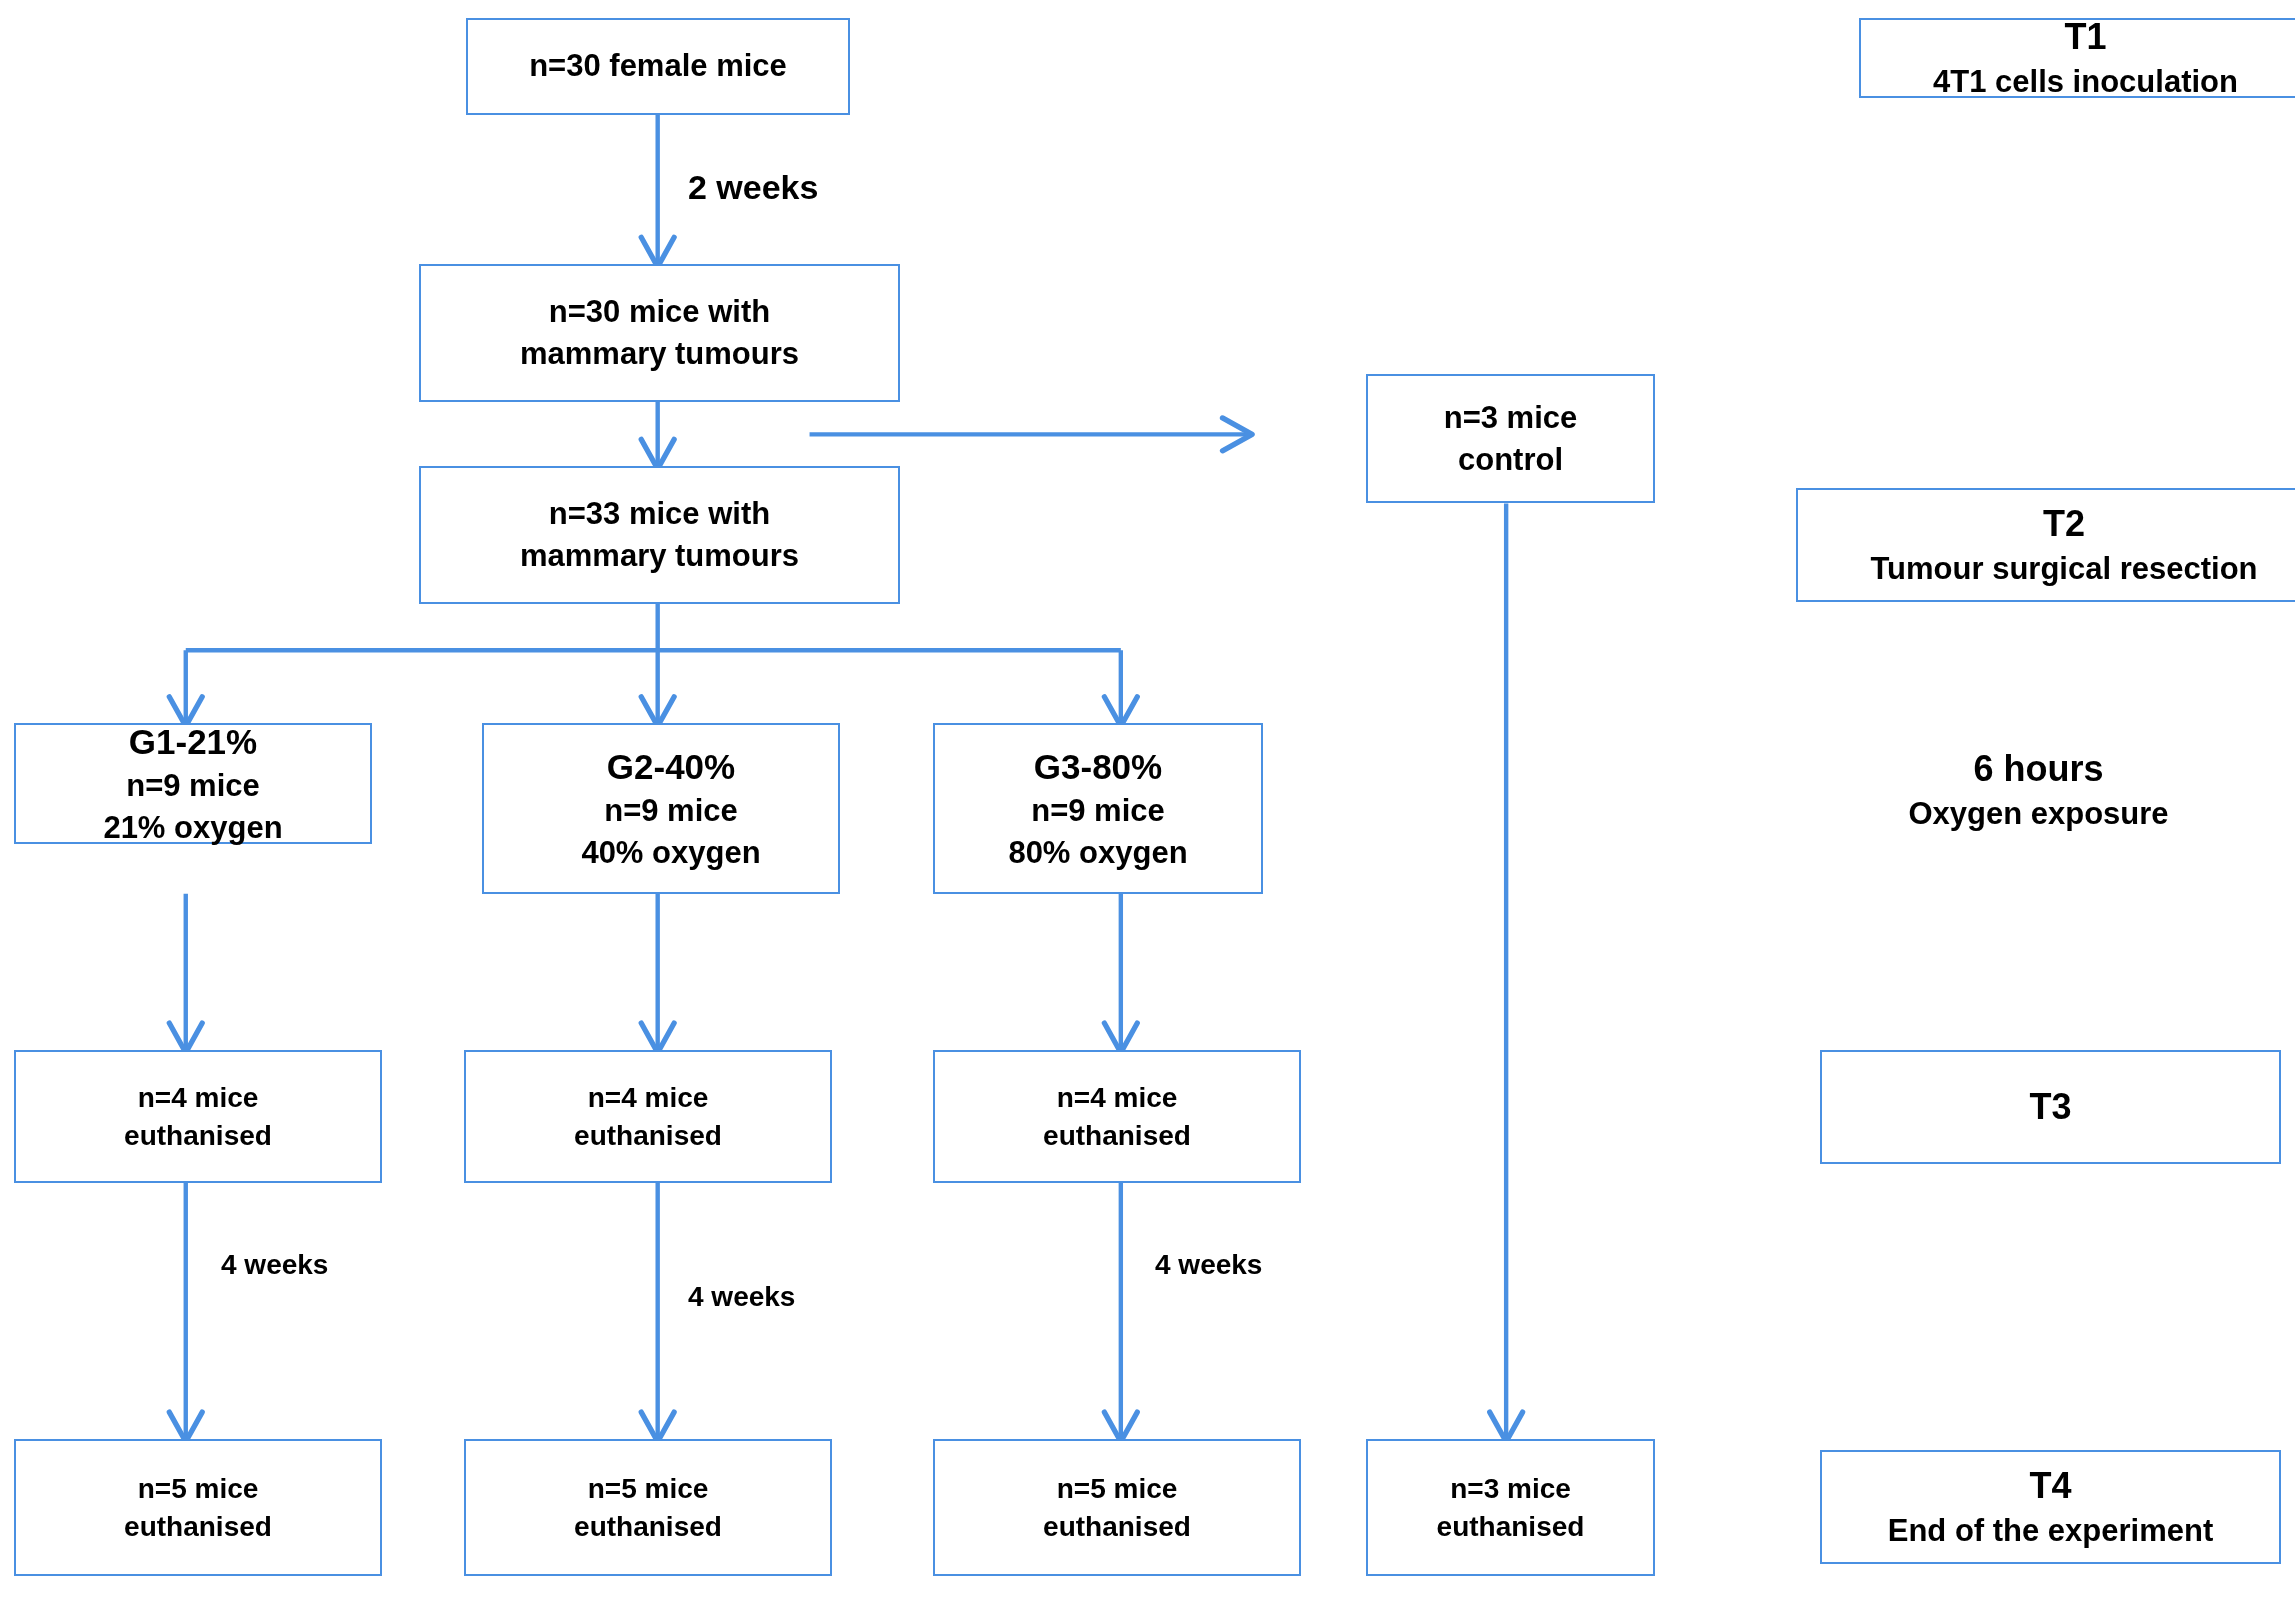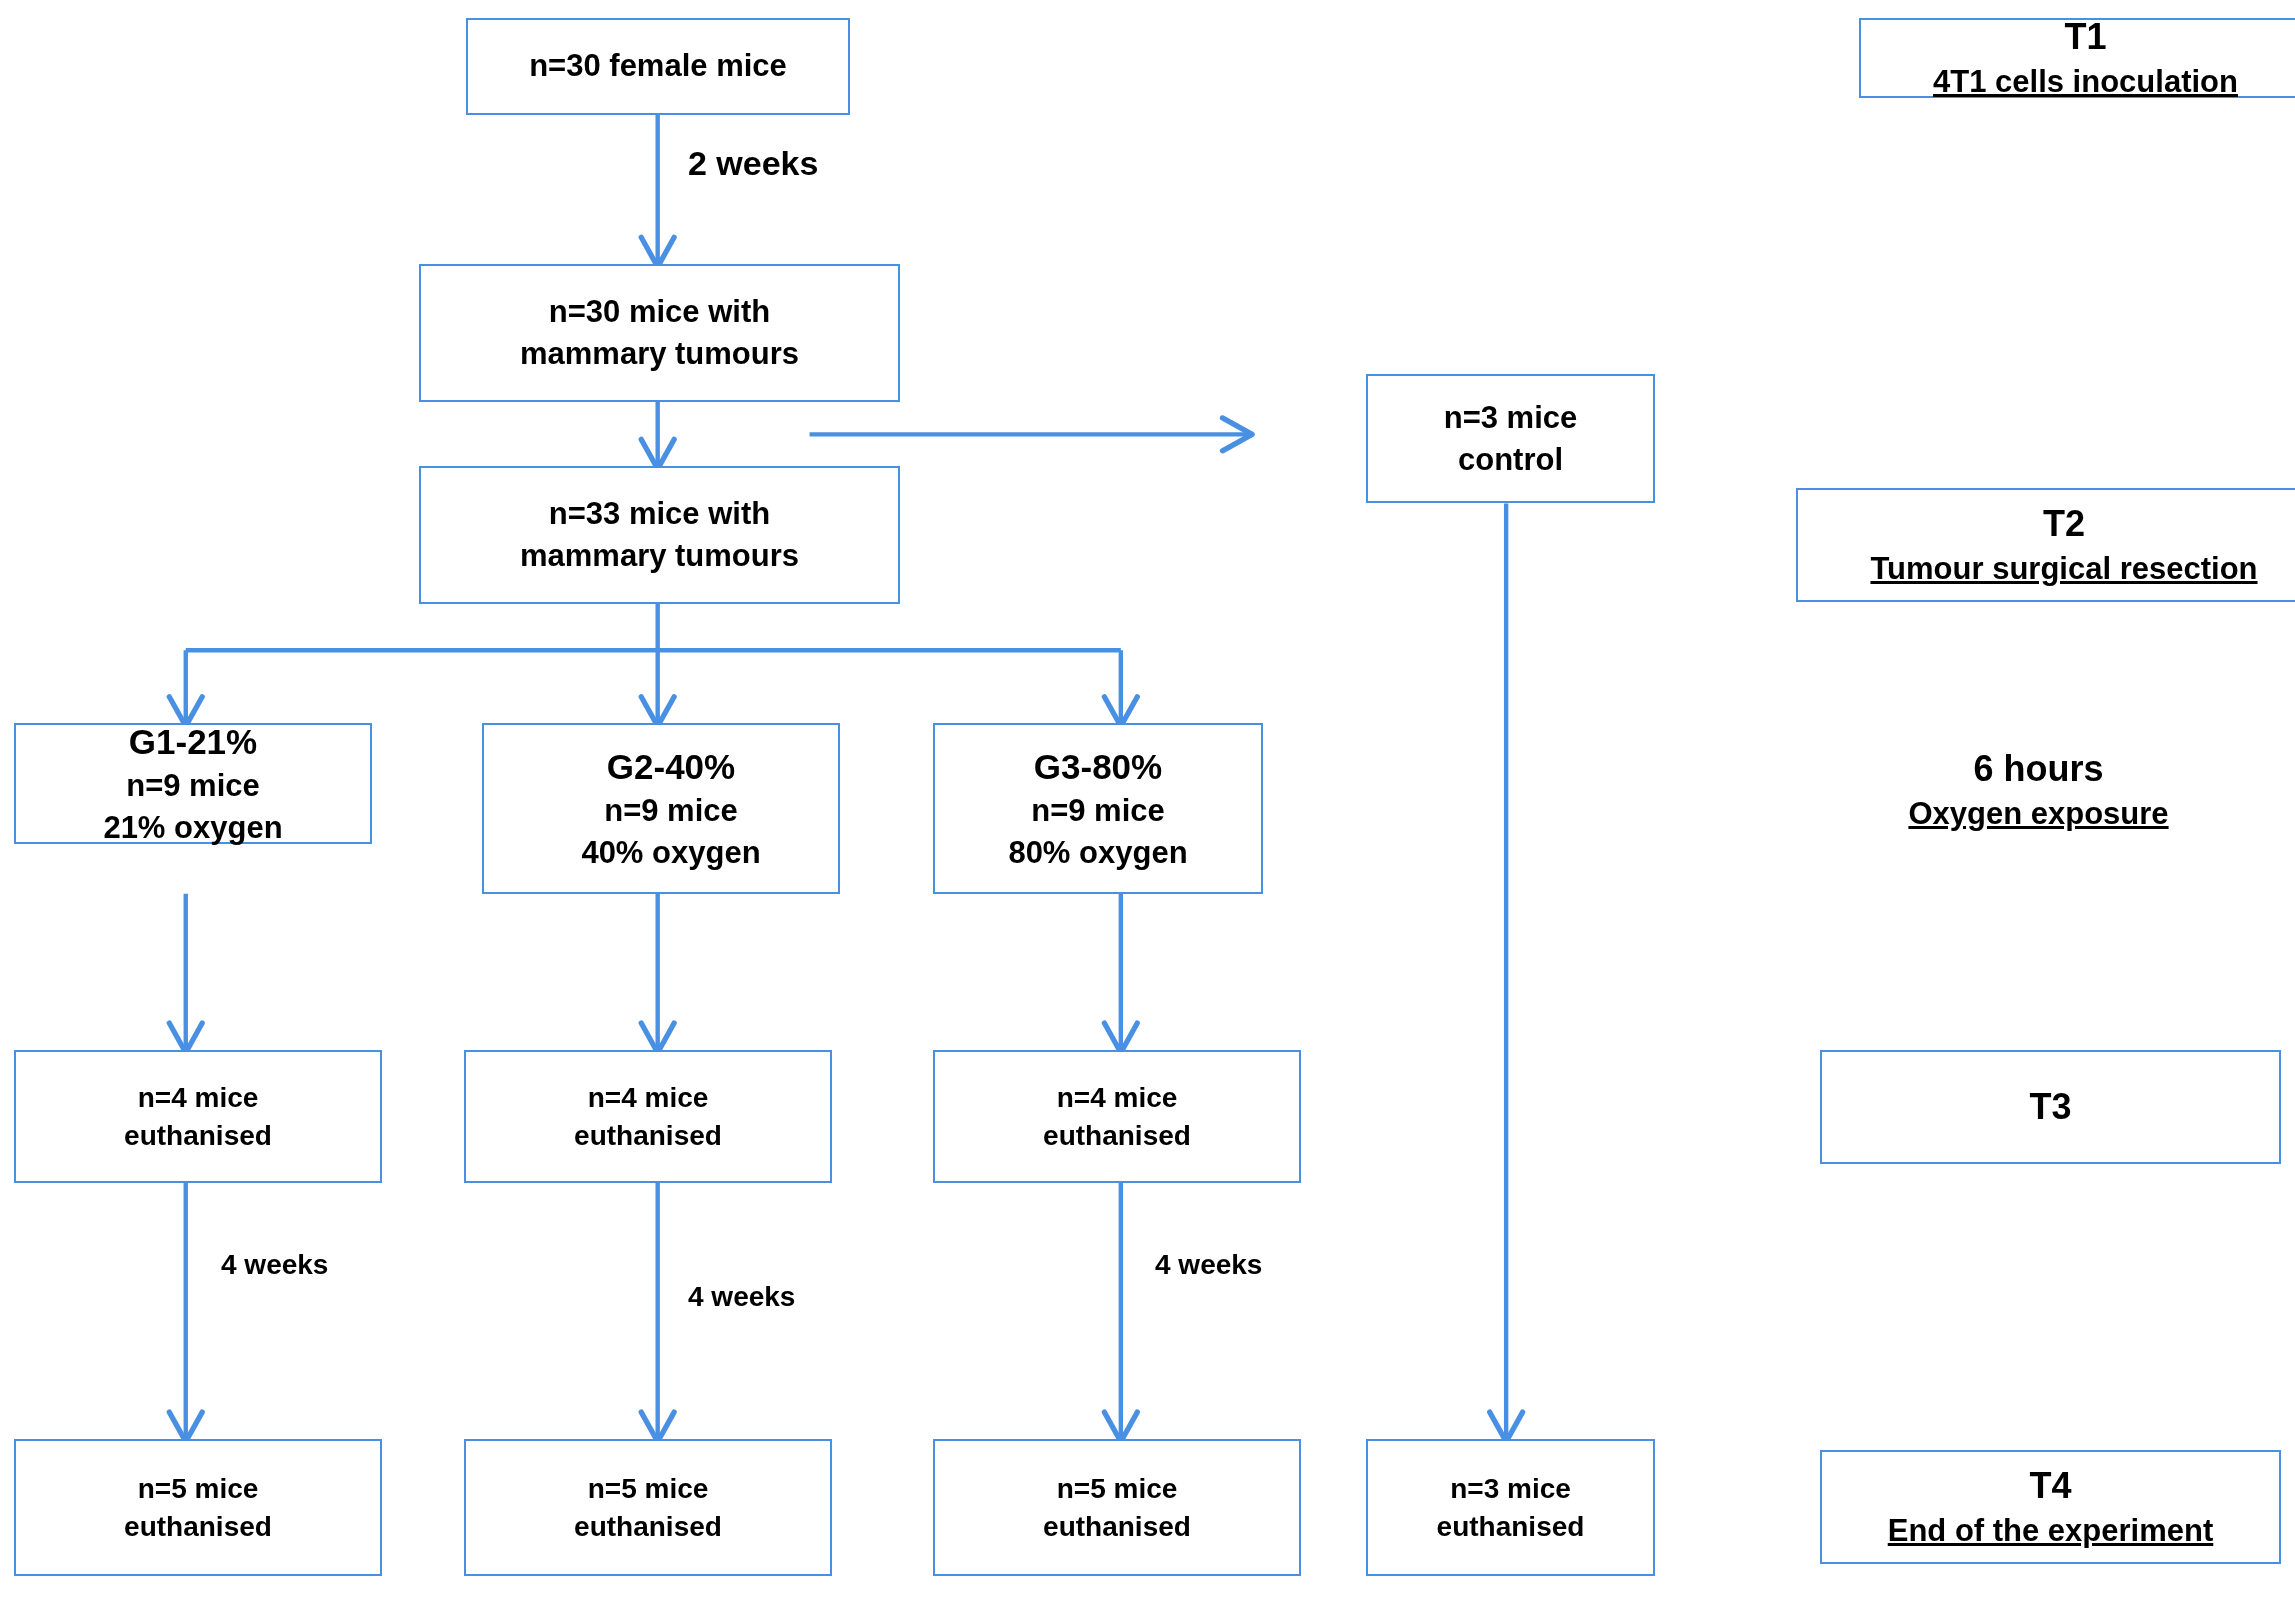--- a/index.html
+++ b/index.html
@@ -59,21 +59,21 @@
     position: absolute;
     color: #000000;
     font-weight: bold;
     white-space: nowrap;
   }
   
   .fs-lg  { font-size: 34px; }
   .fs-md  { font-size: 31px; }
   .fs-sm  { font-size: 28px; }
   .t-head { font-size: 36px; }
-  .t-sub  { font-size: 31px; text-decoration: underline; }
+  .t-sub  { font-size: 31px; }
   .g-head { font-size: 35px; }
   .g-body { font-size: 31px; }
 </style>
 </head>
 <body>
 
 <div id="canvas">
 
   <svg id="wires" viewBox="0 0 3657 2562" xmlns="http://www.w3.org/2000/svg">
     <defs>
@@ -176,21 +176,21 @@
   <div class="node" style="left:933px; top:1439px; width:368px; height:137px;">
     <span class="ln fs-sm">n=5 mice</span>
     <span class="ln fs-sm">euthanised</span>
   </div>
 
   <div class="node" style="left:1366px; top:1439px; width:289px; height:137px;">
     <span class="ln fs-sm">n=3 mice</span>
     <span class="ln fs-sm">euthanised</span>
   </div>
 
-  <div class="edge-label fs-lg" style="left:688px; top:144px;">2 weeks</div>
+  <div class="edge-label fs-lg" style="left:688px; top:168px;">2 weeks</div>
 
   <div class="edge-label fs-sm" style="left:221px; top:1249px;">4 weeks</div>
 
   <div class="edge-label fs-sm" style="left:688px; top:1281px;">4 weeks</div>
 
   <div class="edge-label fs-sm" style="left:1155px; top:1249px;">4 weeks</div>
 
   <div class="node" style="left:1859px; top:17.6px; width:453px; height:80px;">
     <span class="ln t-head">T1</span>
     <span class="ln t-sub">4T1 cells inoculation</span>

